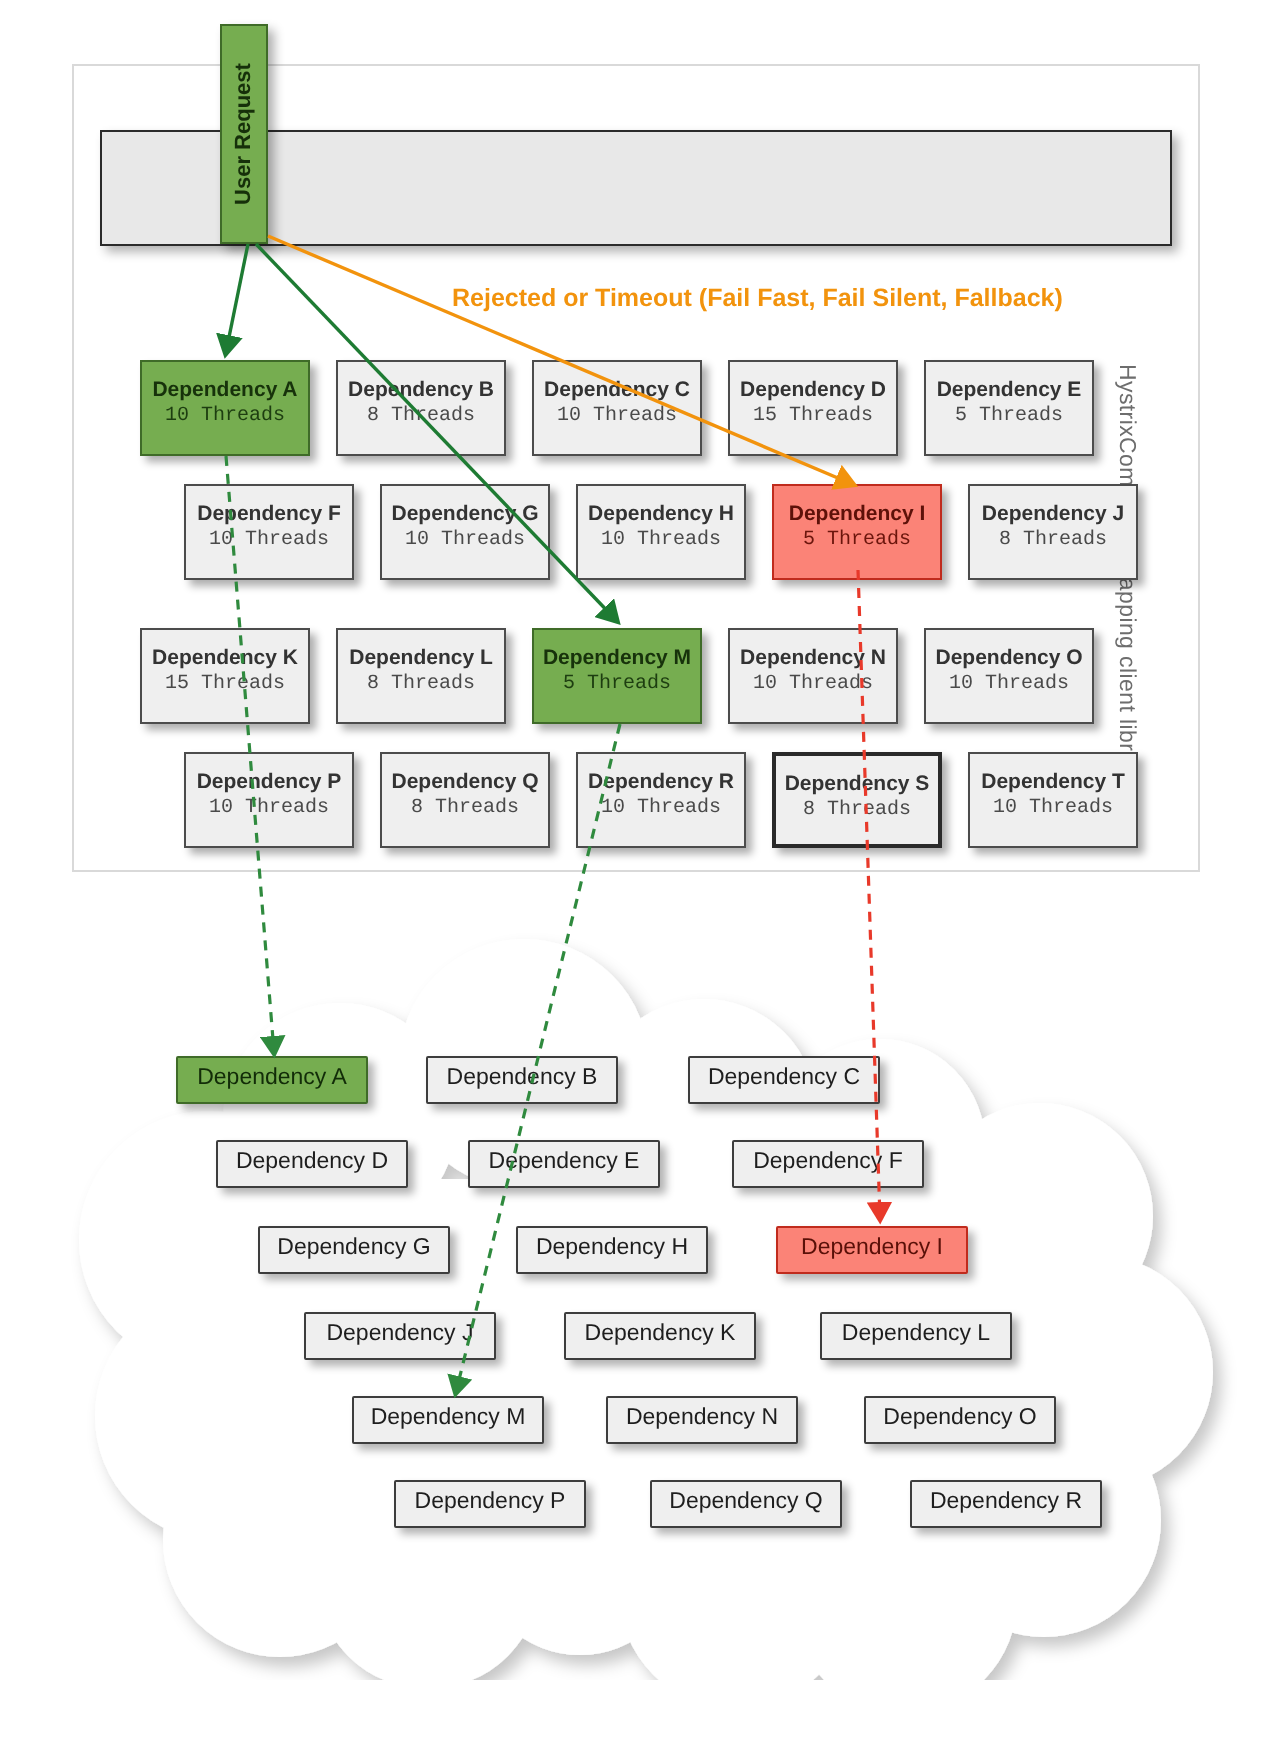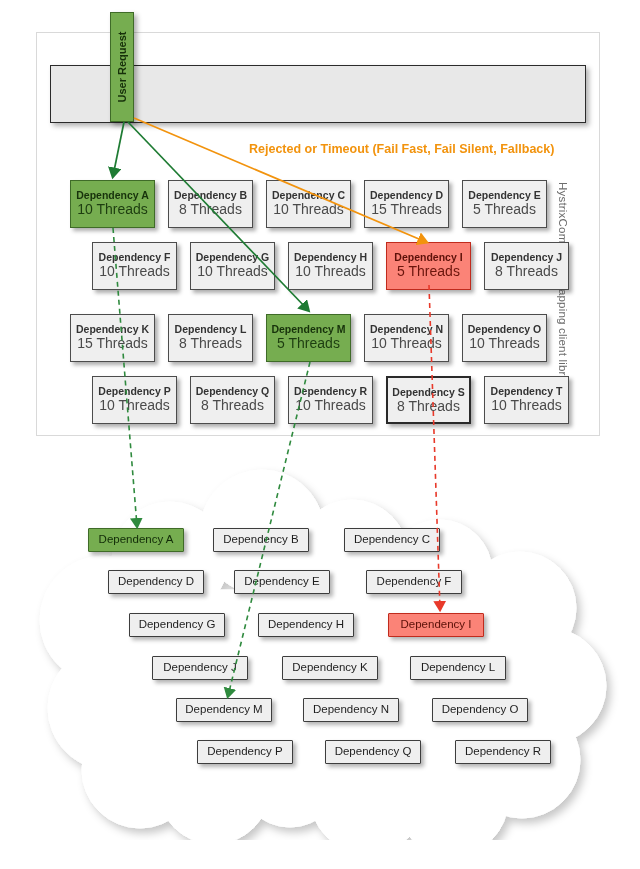--- a/index.html
+++ b/index.html
@@ -77,21 +77,21 @@
     transform: translate(-50%, -50%) rotate(-90deg);
     white-space: nowrap;
     font-size: 11px;
     font-weight: bold;
     color: #16300a;
   }
 
   
   #rejected-label {
     position: absolute;
-    left: 249px;
+    left: 226px;
     top: 142px;
     font-size: 12.5px;
     font-weight: bold;
     color: #f2930d;
     white-space: nowrap;
     z-index: 5;
   }
 
   
   #hystrix-label {
@@ -120,23 +120,24 @@
   }
   .dep-box .dep-name {
     display: block;
     font-size: 10.5px;
     font-weight: bold;
     color: #333333;
     line-height: 14px;
   }
   .dep-box .dep-threads {
     display: block;
-    font-size: 14px;
+    font-size: 10px;
     color: #4a4a4a;
     line-height: 14px;
+    font-family: Liberation Mono, monospace;
   }
   .dep-box.green {
     background: #76ad50;
     border-color: #3f6b28;
   }
   .dep-box.green .dep-name { color: #17320b; }
   .dep-box.green .dep-threads { color: #1d3d10; }
   .dep-box.red {
     background: #fb8377;
     border-color: #c02b1d;

